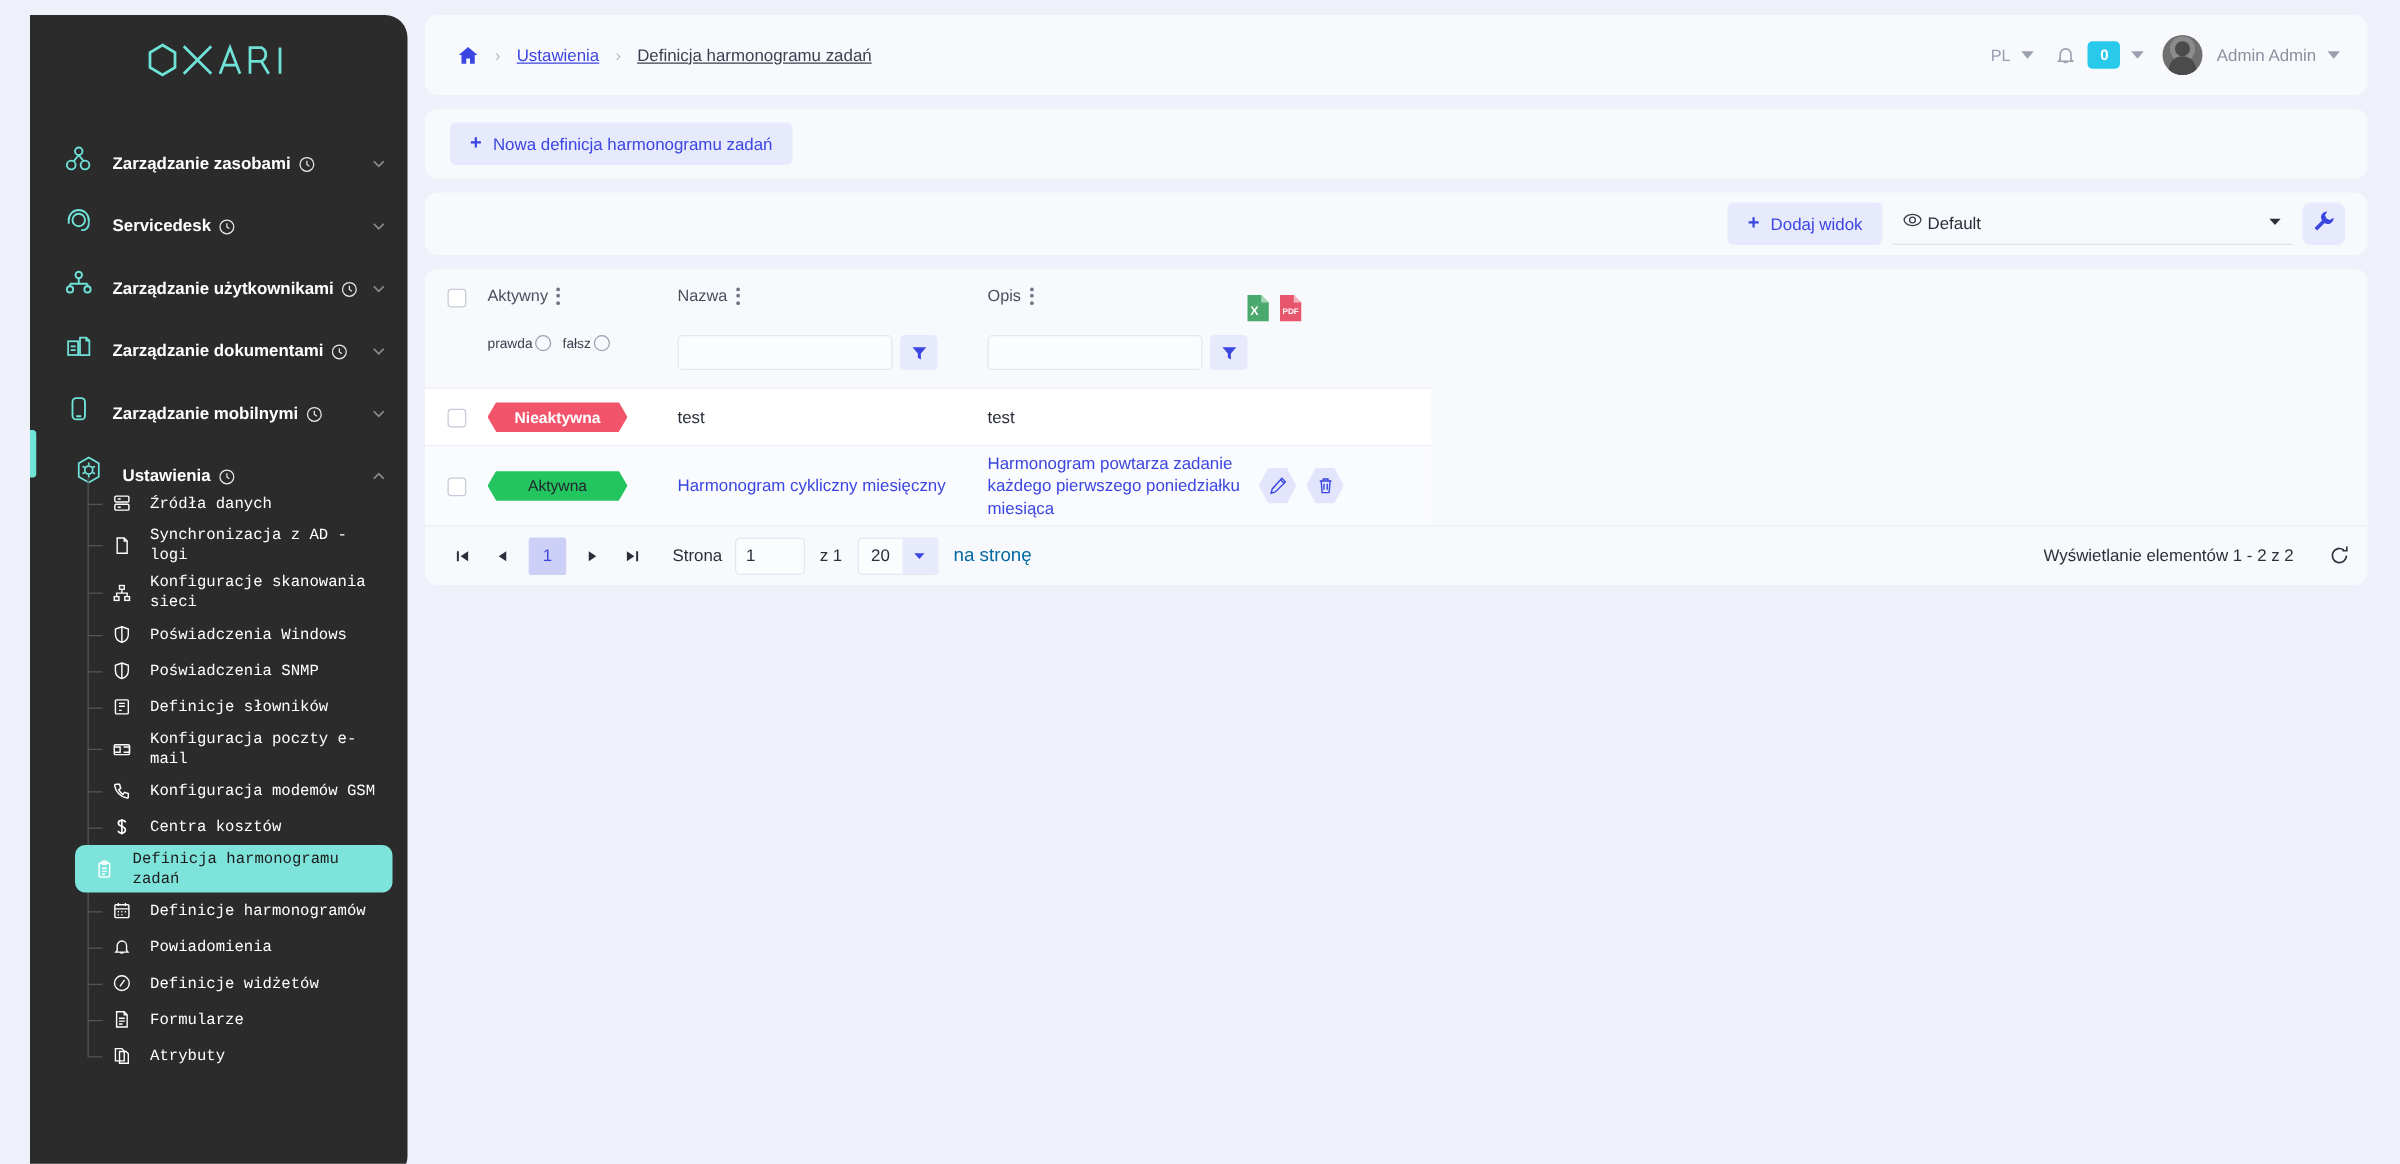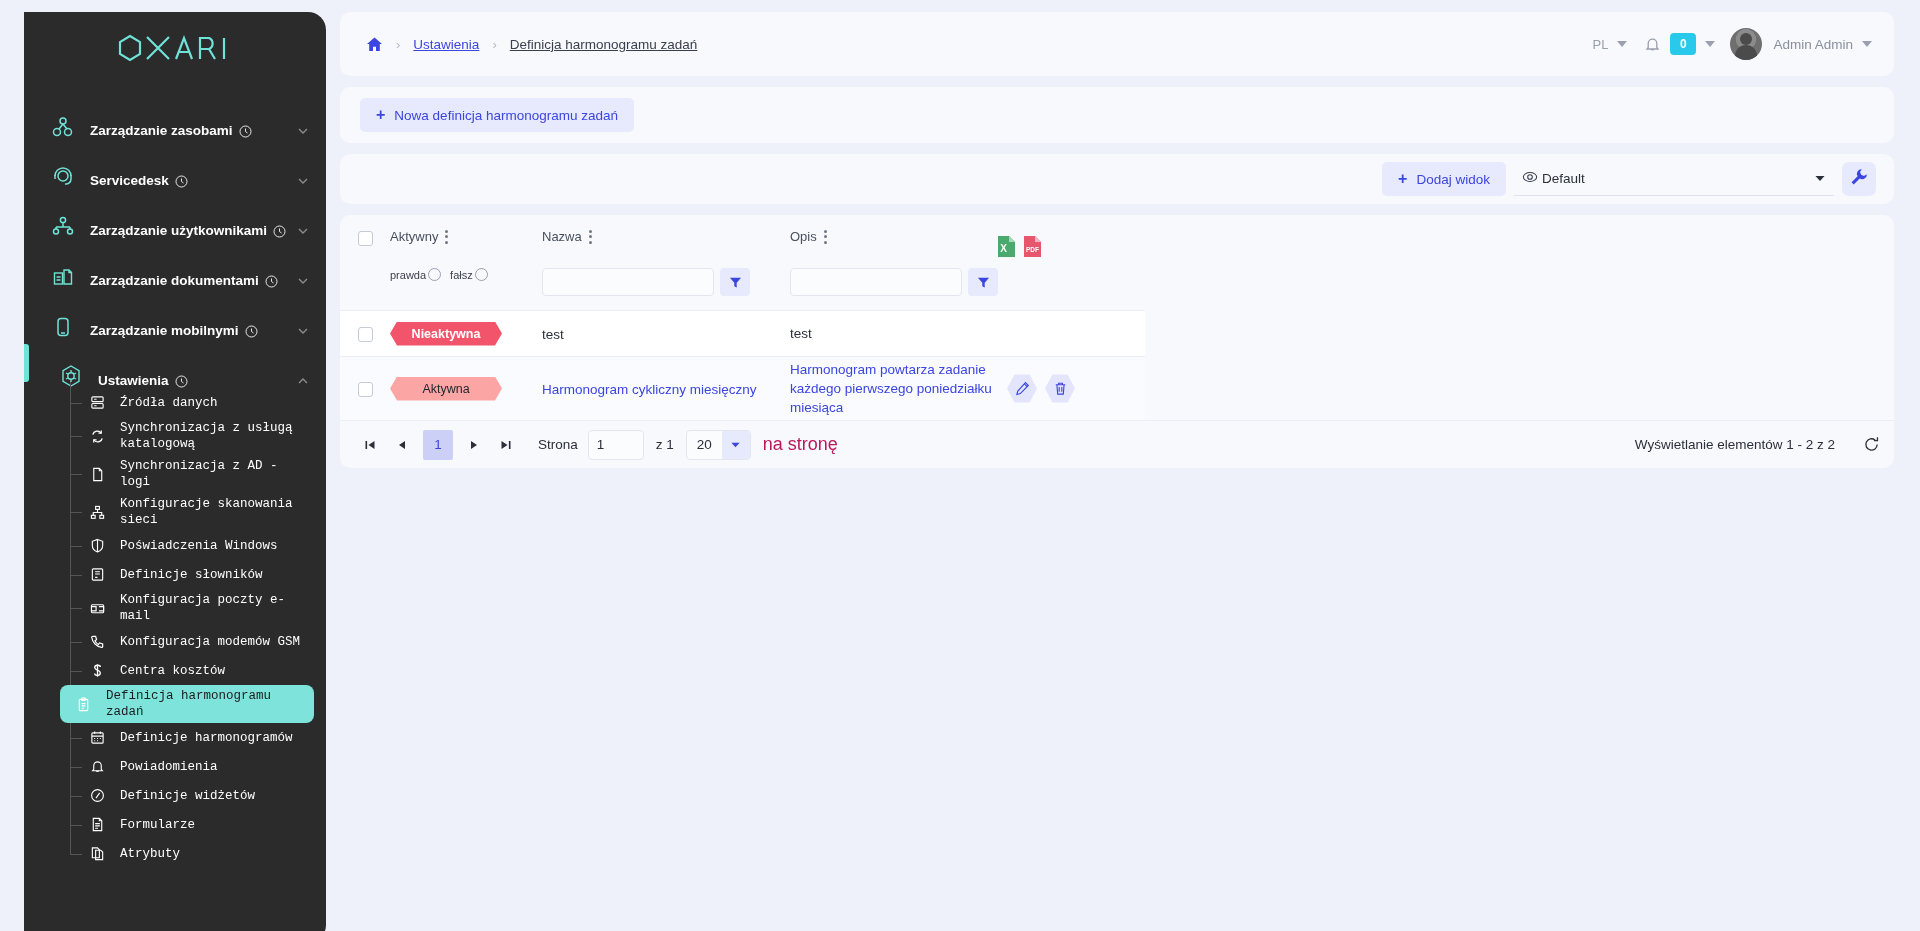--- a/index.html
+++ b/index.html
@@ -206,21 +206,21 @@
   }
   .row.r1 { height: 46px; }
   .row.r2 { height: 64px; background: #fafbfe; }
   .badge {
     display: inline-flex; align-items: center; justify-content: center;
     height: 24px; min-width: 112px; padding: 12px 14px;
     font-size: 12.5px; font-weight: bold;
     clip-path: polygon(7px 0, calc(100% - 7px) 0, 100% 50%, calc(100% - 7px) 100%, 7px 100%, 0 50%);
   }
   .badge.inactive { background: #f2556b; color: #ffffff; }
-  .badge.active { background: #fca5a5; color: #22262f; font-weight: normal; }
+  .badge.active { background: #22c55e; color: #22262f; font-weight: normal; }
   .cell-name { font-size: 13.5px; }
   .cell-desc { font-size: 13.5px; line-height: 18px; }
   .txt-dark { color: #2b2f3a; }
   .txt-link { color: #3b45e0; }
   .row-actions { display: flex; gap: 8px; margin-left: 10px; }
   .hexbtn {
     width: 30px; height: 30px; background: #e2e5fb;
     clip-path: polygon(25% 3%, 75% 3%, 100% 50%, 75% 97%, 25% 97%, 0 50%);
     display: flex; align-items: center; justify-content: center; cursor: pointer;
   }
@@ -248,21 +248,21 @@
   .pg-of { color: #2b2f3a; font-size: 13.5px; margin: 0 12px; }
   .pg-size {
     display: flex; align-items: center; border: 1px solid #e3e6f1; border-radius: 4px;
     height: 30px; overflow: hidden; background: #fbfcfe; cursor: pointer;
   }
   .pg-size .val { font-size: 13.5px; color: #2b2f3a; padding: 0 10px; }
   .pg-size .drop {
     width: 28px; height: 30px; background: #e7e9fd;
     display: flex; align-items: center; justify-content: center;
   }
-  .pg-suffix { color: #be185d; font-size: 18px; margin-left: 12px; }
+  .pg-suffix { color: #0369a1; font-size: 15px; margin-left: 12px; }
   .pg-right { margin-left: auto; display: flex; align-items: center; gap: 28px; }
   .pg-count { color: #2b2f3a; font-size: 13.5px; }
   .refresh { cursor: pointer; display: flex; color: #2b2f3a; }
 </style>
 </head>
 <body>
 
 <aside class="sidebar">
 
   <div class="brand">
@@ -421,32 +421,20 @@
         <span class="si-icon">
           <svg width="15" height="15" viewBox="0 0 16 16" fill="none" stroke="#fff" stroke-width="1.2">
               <rect x="2" y="2" width="12" height="5" rx="1"></rect>
               <rect x="2" y="9" width="12" height="5" rx="1"></rect>
               <path d="M4.5 4.5 H7 M4.5 11.5 H7"></path>
             </svg>
         </span>
         <span class="si-label">Źródła danych</span>
       </div>
 
-      <div class="sub-item">
-        <span class="si-tick"></span>
-        <span class="si-icon">
-          <svg width="15" height="15" viewBox="0 0 16 16" fill="none" stroke="#fff" stroke-width="1.3">
-              <path d="M3 6 A5 5 0 0 1 12 4.5"></path>
-              <path d="M13 10 A5 5 0 0 1 4 11.5"></path>
-              <path d="M12 1.5 V4.5 H9"></path>
-              <path d="M4 14.5 V11.5 H7"></path>
-            </svg>
-        </span>
-        <span class="si-label">Synchronizacja z usługą katalogową</span>
-      </div>
 
       <div class="sub-item">
         <span class="si-tick"></span>
         <span class="si-icon">
           <svg width="15" height="15" viewBox="0 0 16 16" fill="none" stroke="#fff" stroke-width="1.2">
               <path d="M4 1.5 H10 L12.5 4 V14.5 H4 Z"></path>
               <path d="M10 1.5 V4 H12.5"></path>
             </svg>
         </span>
         <span class="si-label">Synchronizacja z AD - logi</span>
@@ -469,20 +457,30 @@
         <span class="si-tick"></span>
         <span class="si-icon">
           <svg width="15" height="15" viewBox="0 0 16 16" fill="none" stroke="#fff" stroke-width="1.2">
               <path d="M8 1.5 L13.5 3.5 V8 C13.5 11.5 11 13.8 8 14.8 C5 13.8 2.5 11.5 2.5 8 V3.5 Z"></path>
               <path d="M8 1.5 V14.8"></path>
             </svg>
         </span>
         <span class="si-label">Poświadczenia Windows</span>
       </div>
 
+      <div class="sub-item">
+        <span class="si-tick"></span>
+        <span class="si-icon">
+          <svg width="15" height="15" viewBox="0 0 16 16" fill="none" stroke="#fff" stroke-width="1.2">
+              <path d="M8 1.5 L13.5 3.5 V8 C13.5 11.5 11 13.8 8 14.8 C5 13.8 2.5 11.5 2.5 8 V3.5 Z"></path>
+              <path d="M8 1.5 V14.8"></path>
+            </svg>
+        </span>
+        <span class="si-label">Poświadczenia SNMP</span>
+      </div>
 
       <div class="sub-item">
         <span class="si-tick"></span>
         <span class="si-icon">
           <svg width="15" height="15" viewBox="0 0 16 16" fill="none" stroke="#fff" stroke-width="1.2">
               <rect x="2.5" y="2" width="11" height="12" rx="1"></rect>
               <path d="M5.5 5 H10.5 M5.5 7.5 H10.5 M5.5 11 H8"></path>
             </svg>
         </span>
         <span class="si-label">Definicje słowników</span>

